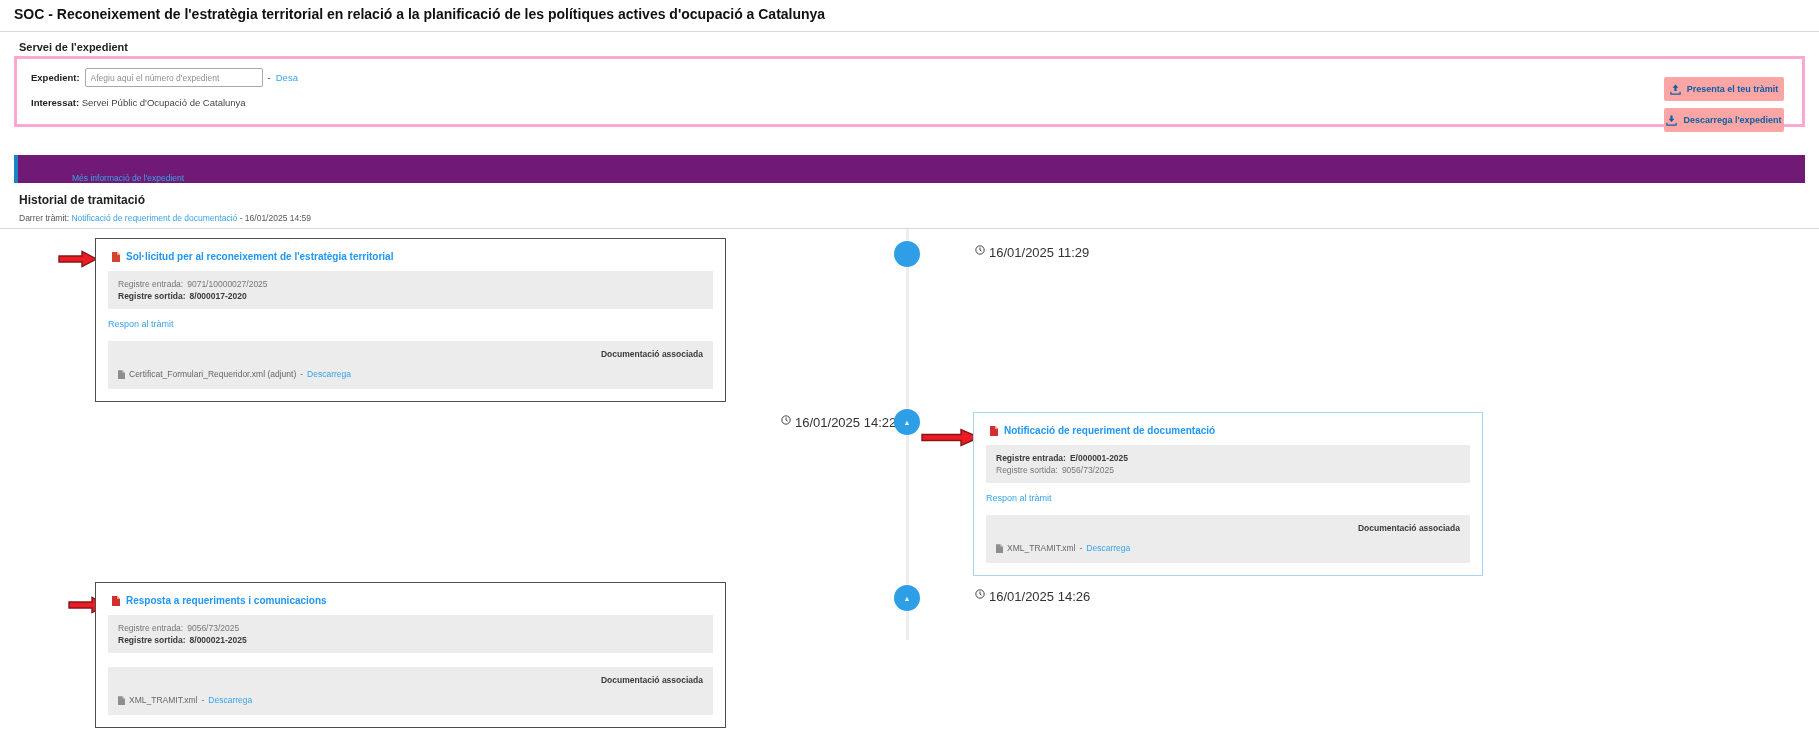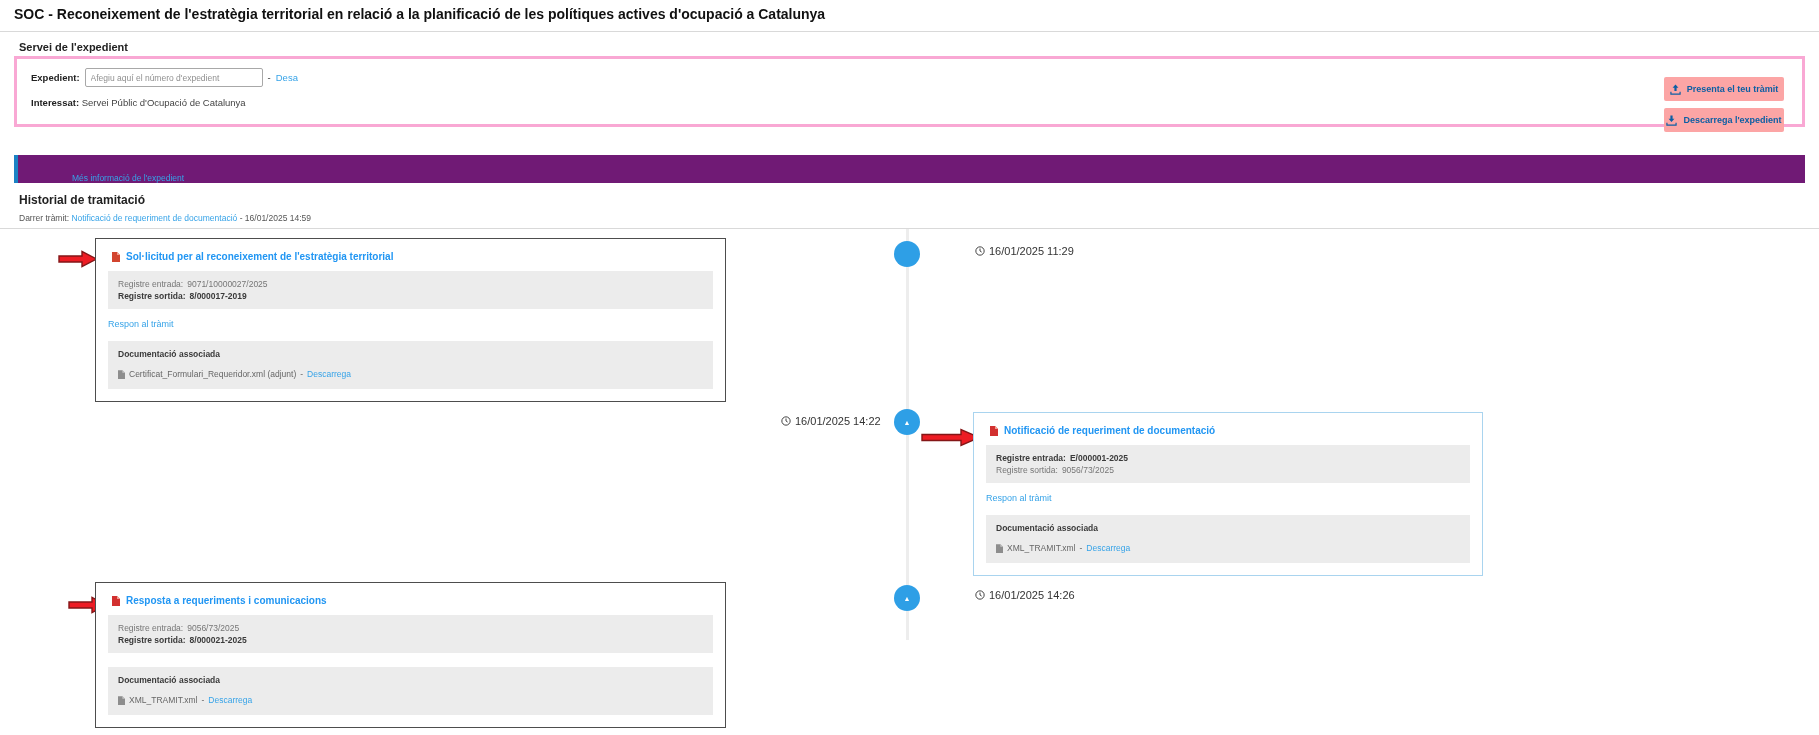--- a/index.html
+++ b/index.html
@@ -36,34 +36,34 @@
   .hist-heading { position:absolute; left:19px; top:193px; font-size:12px; font-weight:bold; color:#222; }
   .darrer { position:absolute; left:19px; top:213px; font-size:8.5px; color:#555; }
   .hist-divider { position:absolute; left:0; top:228px; width:1819px; height:1px; background:#d9d9d9; }
 
   .timeline-line { position:absolute; left:906px; top:229px; width:3px; height:411px; background:#ededed; }
 
   .node { position:absolute; left:894px; width:26px; height:26px; border-radius:50%;
           background:#2e9fe6; display:flex; align-items:center; justify-content:center;
           color:#fff; font-size:7px; line-height:1; }
 
-  .date { position:absolute; display:flex; align-items:center; gap:4px; font-size:11px; color:#333; }
+  .date { position:absolute; display:flex; gap:4px; font-size:13px; color:#333; }
 
   .card { position:absolute; background:#fff; }
   .card.dark { border:1px solid #4d4d4d; }
   .card.blue { border:1px solid #a9d4ef; }
   .card-title { display:flex; align-items:center; gap:6px; padding:12px 14px 9px 16px; }
   .card-title a { color:#2196f3; font-weight:bold; font-size:10px; text-decoration:none; }
   .graybox { background:#ececec; margin:0 12px; padding:7px 10px; }
   .reg-row { font-size:8.5px; color:#767676; line-height:12px; }
   .reg-row.bold { font-weight:bold; color:#3a3a3a; }
   .reg-row .rl { margin-right:4px; }
   .respond { padding:10px 12px 2px; font-size:9px; }
   .docbox { background:#ececec; margin:10px 12px 12px; padding:8px 10px 10px; }
-  .doc-head { font-size:8.5px; font-weight:bold; color:#3a3a3a; margin-bottom:10px; }
+  .doc-head { font-size:8.5px; font-weight:bold; color:#3a3a3a; margin-bottom:10px;text-align:right; }
   .file-row { display:flex; align-items:center; gap:4px; font-size:8.5px; color:#666; }
   .red-arrow { position:absolute; }
 </style>
 </head>
 <body>
 
 <div class="page">
 
   <div class="page-title">SOC - Reconeixement de l'estratègia territorial en relació a la planificació de les polítiques actives d'ocupació a Catalunya</div>
   <div class="top-divider"></div>
@@ -131,21 +131,21 @@
         <path d="M0 0 H5 L8 3 V10 H0 Z" fill="#d2452f"></path>
           <path d="M5 0 L8 3 H5 Z" fill="#f0a090"></path>
       </svg>
       <a href="#">Sol·licitud per al reconeixement de l'estratègia territorial</a>
     </div>
     <div class="graybox">
       <div class="reg-row">
         <span class="rl">Registre entrada:</span><span>9071/10000027/2025</span>
       </div>
       <div class="reg-row bold">
-        <span class="rl">Registre sortida:</span><span>8/000017-2019</span>
+        <span class="rl">Registre sortida:</span><span>8/000017-2020</span>
       </div>
     </div>
     <div class="respond">
       <a class="link" href="#">Respon al tràmit</a>
     </div>
     <div class="docbox">
       <div class="doc-head">Documentació associada</div>
       <div class="file-row">
         <svg width="7" height="9" viewBox="0 0 8 10">
           <path d="M0 0 H5 L8 3 V10 H0 Z" fill="#8d8d8d"></path>

